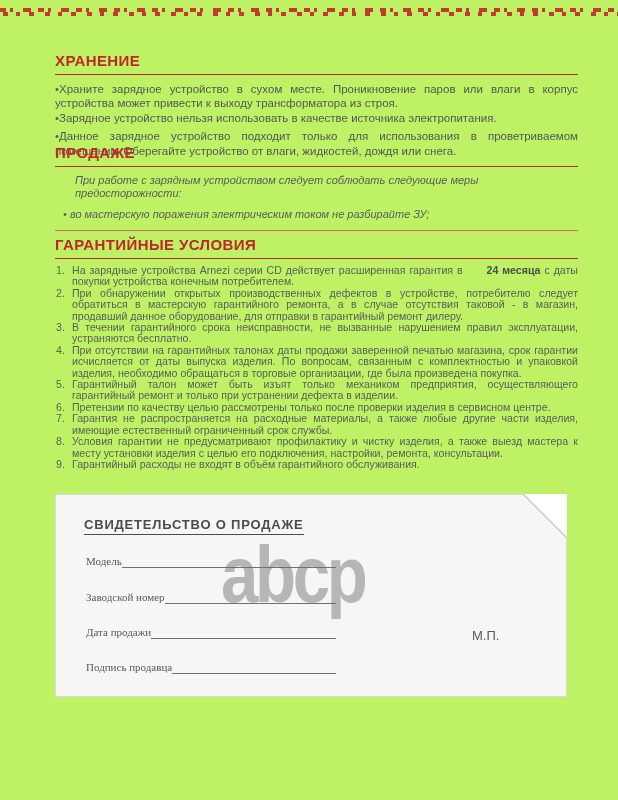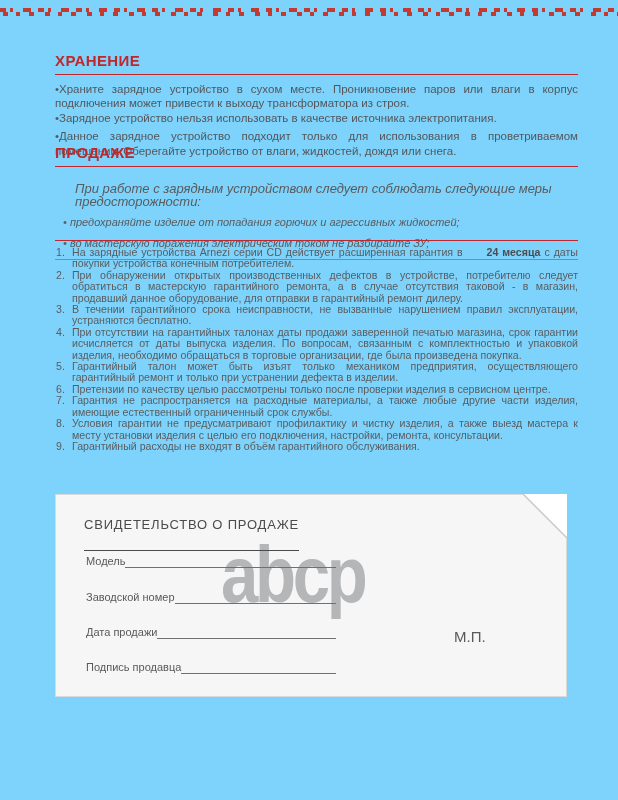--- a/index.html
+++ b/index.html
@@ -1,19 +1,19 @@
 <!DOCTYPE html>
 <html><head>
 <meta charset="utf-8">
 <style>
   html,body{margin:0;padding:0;background:#ffffff;}
   #page{
     position:relative;
     width:618px;height:800px;
-    background:#7dd3fc;
+    background:#bef264;
     font-family:"Liberation Sans", sans-serif;
     overflow:hidden;
   }
   
   .top-strip{
     position:absolute;left:0;top:8px;width:100%;height:8px;
     background:
       repeating-linear-gradient(90deg,#c43a30 0 6px,transparent 6px 10px,#c43a30 10px 13px,transparent 13px 23px,#c43a30 23px 31px,transparent 31px 38px) left top/100% 4px no-repeat,
       repeating-linear-gradient(90deg,transparent 0 3px,#c43a30 3px 8px,transparent 8px 16px,#c43a30 16px 20px,transparent 20px 29px,#c43a30 29px 34px,transparent 34px 42px) left bottom/100% 4px no-repeat;
   }
@@ -26,85 +26,85 @@
   .rule{border:0;border-top:1.5px solid #c0272d;margin:4px 0 0 0;}
   .rule.thin{border-top:1px solid #cc6b6e;}
   .body-txt{
     font-size:11.5px;line-height:14.4px;color:#55565a;
     text-align:justify;margin:0;
   }
   #storage{top:52px;}
   #storage .body-txt{margin-top:7px;}
   #attention{top:144px;}
   .it{font-style:italic;}
-  #attention .intro{margin:15px 0 0 20px;font-size:13px;line-height:13px;color:#5a5b5d;}
+  #attention .intro{margin:7px 0 0 20px;font-size:11px;line-height:13px;color:#5a5b5d;}
   #attention .abullet{margin:8px 0 0 8px;font-size:11px;line-height:13px;color:#5a5b5d;}
   #attention .rule.thin{margin-top:9px;}
   #warranty{top:236px;}
   .wlist{margin-top:6px;}
   .witem{
     position:relative;padding-left:17px;
     font-size:10.6px;line-height:11.4px;color:#5b5c5e;
     text-align:justify;
   }
   .witem .num{position:absolute;left:1px;top:0;}
   .witem b{color:#4c4d50;margin-left:20px;}
   
   #certificate{
     position:absolute;left:55px;top:494px;width:510px;height:201px;
     background:#f6f6f6;border:1px solid #dadada;
   }
   .fold{position:absolute;top:-1px;right:-1px;z-index:3;}
   .cert-title{
     position:absolute;left:28px;top:22px;z-index:2;
-    font-size:13px;font-weight:normal;color:#4b4b4d;letter-spacing:.8px;
-    border-bottom:1.5px solid #4b4b4d;padding-bottom:18px;
+    font-size:13px;font-weight:bold;color:#4b4b4d;letter-spacing:.8px;
+    border-bottom:1.5px solid #4b4b4d;padding-bottom:2px;
   }
   .crow{
     position:absolute;left:30px;width:250px;z-index:2;
     display:flex;align-items:flex-end;
   }
-  .crow .label{font-size:11px;color:#58595b;line-height:13px;white-space:nowrap;}
+  .crow .label{font-size:11px;color:#58595b;line-height:13px;white-space:nowrap;font-family:Liberation Serif, serif;}
   .crow .fill-line{flex:1;border-bottom:1px solid #6f7072;height:11px;}
   .stamp{
-    position:absolute;left:398px;top:133px;z-index:2;
-    font-size:15px;color:#58595b;
+    position:absolute;left:416px;top:133px;z-index:2;
+    font-size:13px;color:#58595b;
   }
   .watermark{
     position:absolute;left:165px;top:40px;z-index:1;
     font-size:80px;font-weight:bold;line-height:1;
     letter-spacing:-4px;color:#b5b6b8;
     transform:scaleX(0.84);transform-origin:left top;
   }
 </style>
 </head>
 <body>
 
 <div id="page">
 
   <div class="top-strip"></div>
 
   <div class="section" id="storage">
     <h2 class="red">ХРАНЕНИЕ</h2>
     <hr class="rule">
-    <p class="body-txt">•Храните зарядное устройство в сухом месте. Проникновение паров или влаги в корпус подключения может привести к выходу трансформатора из строя.</p>
+    <p class="body-txt">•Храните зарядное устройство в сухом месте. Проникновение паров или влаги в корпус устройства может привести к выходу трансформатора из строя.</p>
     <p class="body-txt" style="margin-top:0;">•Зарядное устройство нельзя использовать в качестве источника электропитания.</p>
     <p class="body-txt" style="margin-top:4px;">•Данное зарядное устройство подходит только для использования в проветриваемом помещении. Оберегайте устройство от влаги, жидкостей, дождя или снега.</p>
   </div>
 
   <div class="section" id="attention">
     <h2 class="red">ПРОДАЖЕ</h2>
     <hr class="rule">
     <p class="intro it">При работе с зарядным устройством следует соблюдать следующие меры предосторожности:</p>
-    <p class="abullet it">• предохраняйте изделие от попадания горючих и агрессивных жидкостей;</p>
     <p class="abullet it">• во мастерскую поражения электрическим током не разбирайте ЗУ;</p>
     <hr class="rule thin">
   </div>
 
   <div class="section" id="warranty">
+    <h2 class="red">ГАРАНТИЙНЫЕ УСЛОВИЯ</h2>
     <hr class="rule">
     <div class="wlist">
       <div class="witem">
         <span class="num">1.</span><span>На зарядные устройства Arnezi серии CD действует расширенная гарантия в </span><b>24 месяца</b><span> с даты покупки устройства конечным потребителем.</span>
       </div>
       <div class="witem">
         <span class="num">2.</span><span>При обнаружении открытых производственных дефектов в устройстве, потребителю следует обратиться в мастерскую гарантийного ремонта, а в случае отсутствия таковой - в магазин, продавший данное оборудование, для отправки в гарантийный ремонт дилеру.</span>
       </div>
       <div class="witem">
         <span class="num">3.</span><span>В течении гарантийного срока неисправности, не вызванные нарушением правил эксплуатации, устраняются бесплатно.</span>

